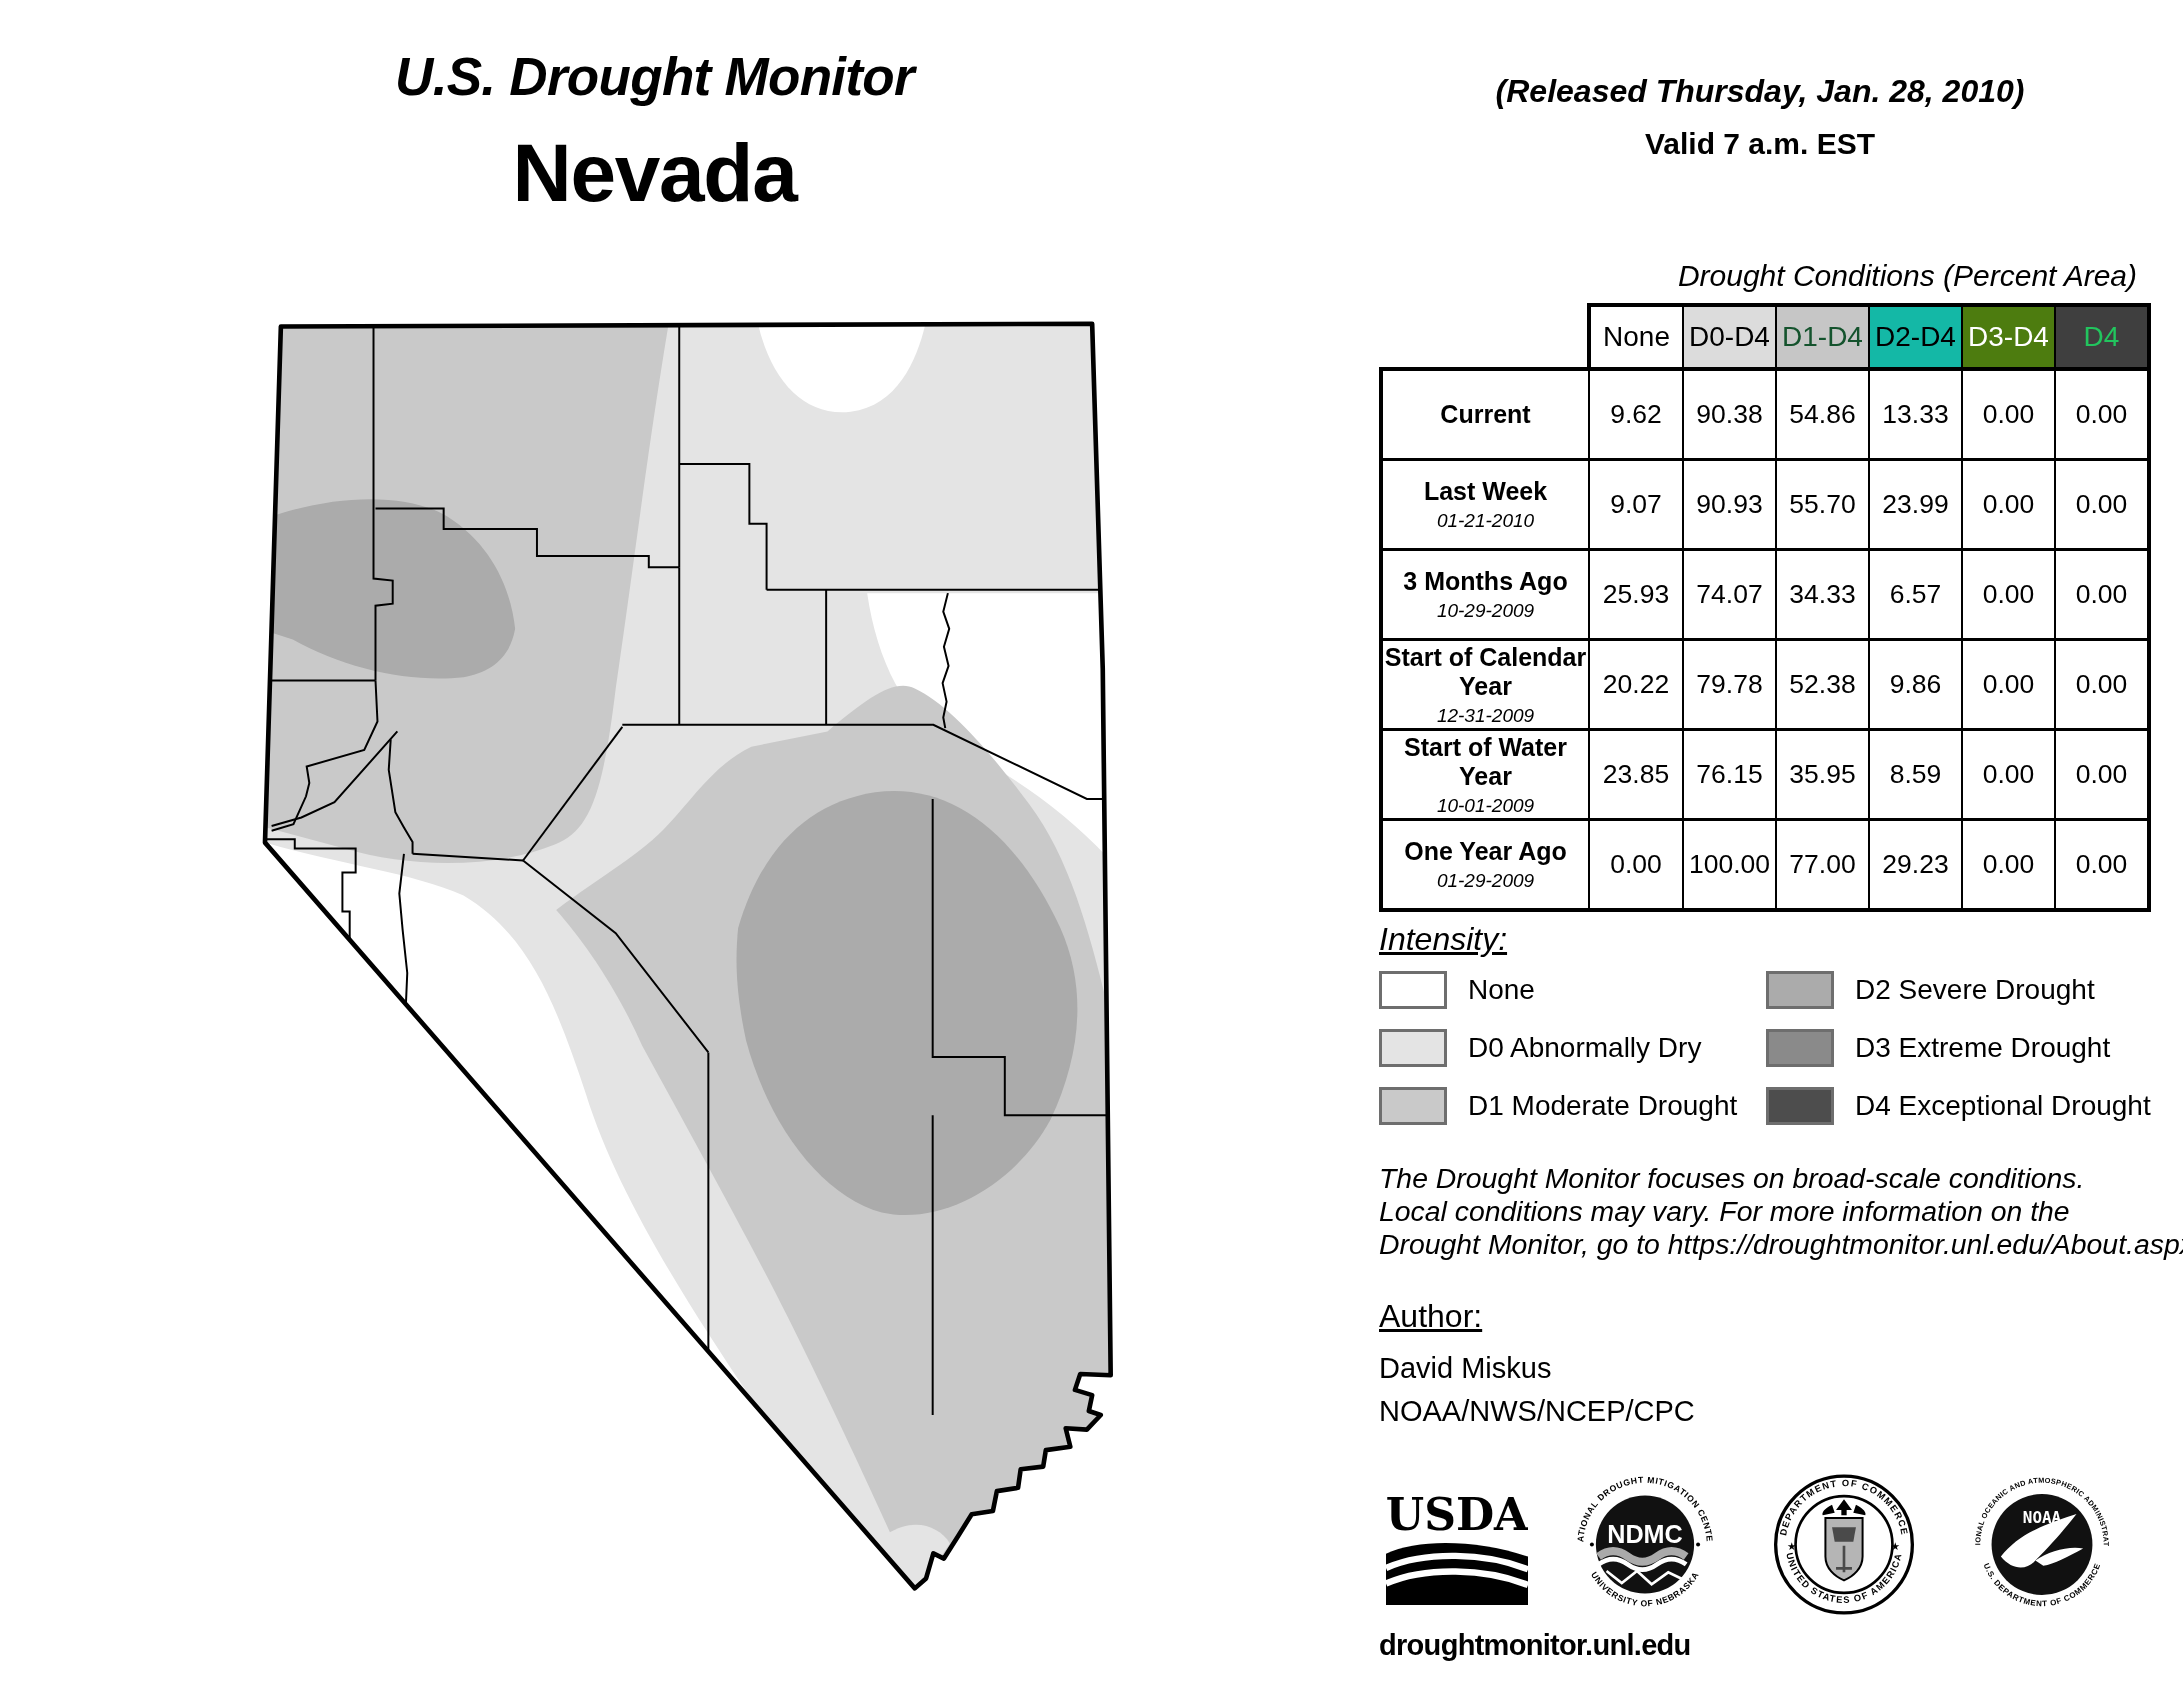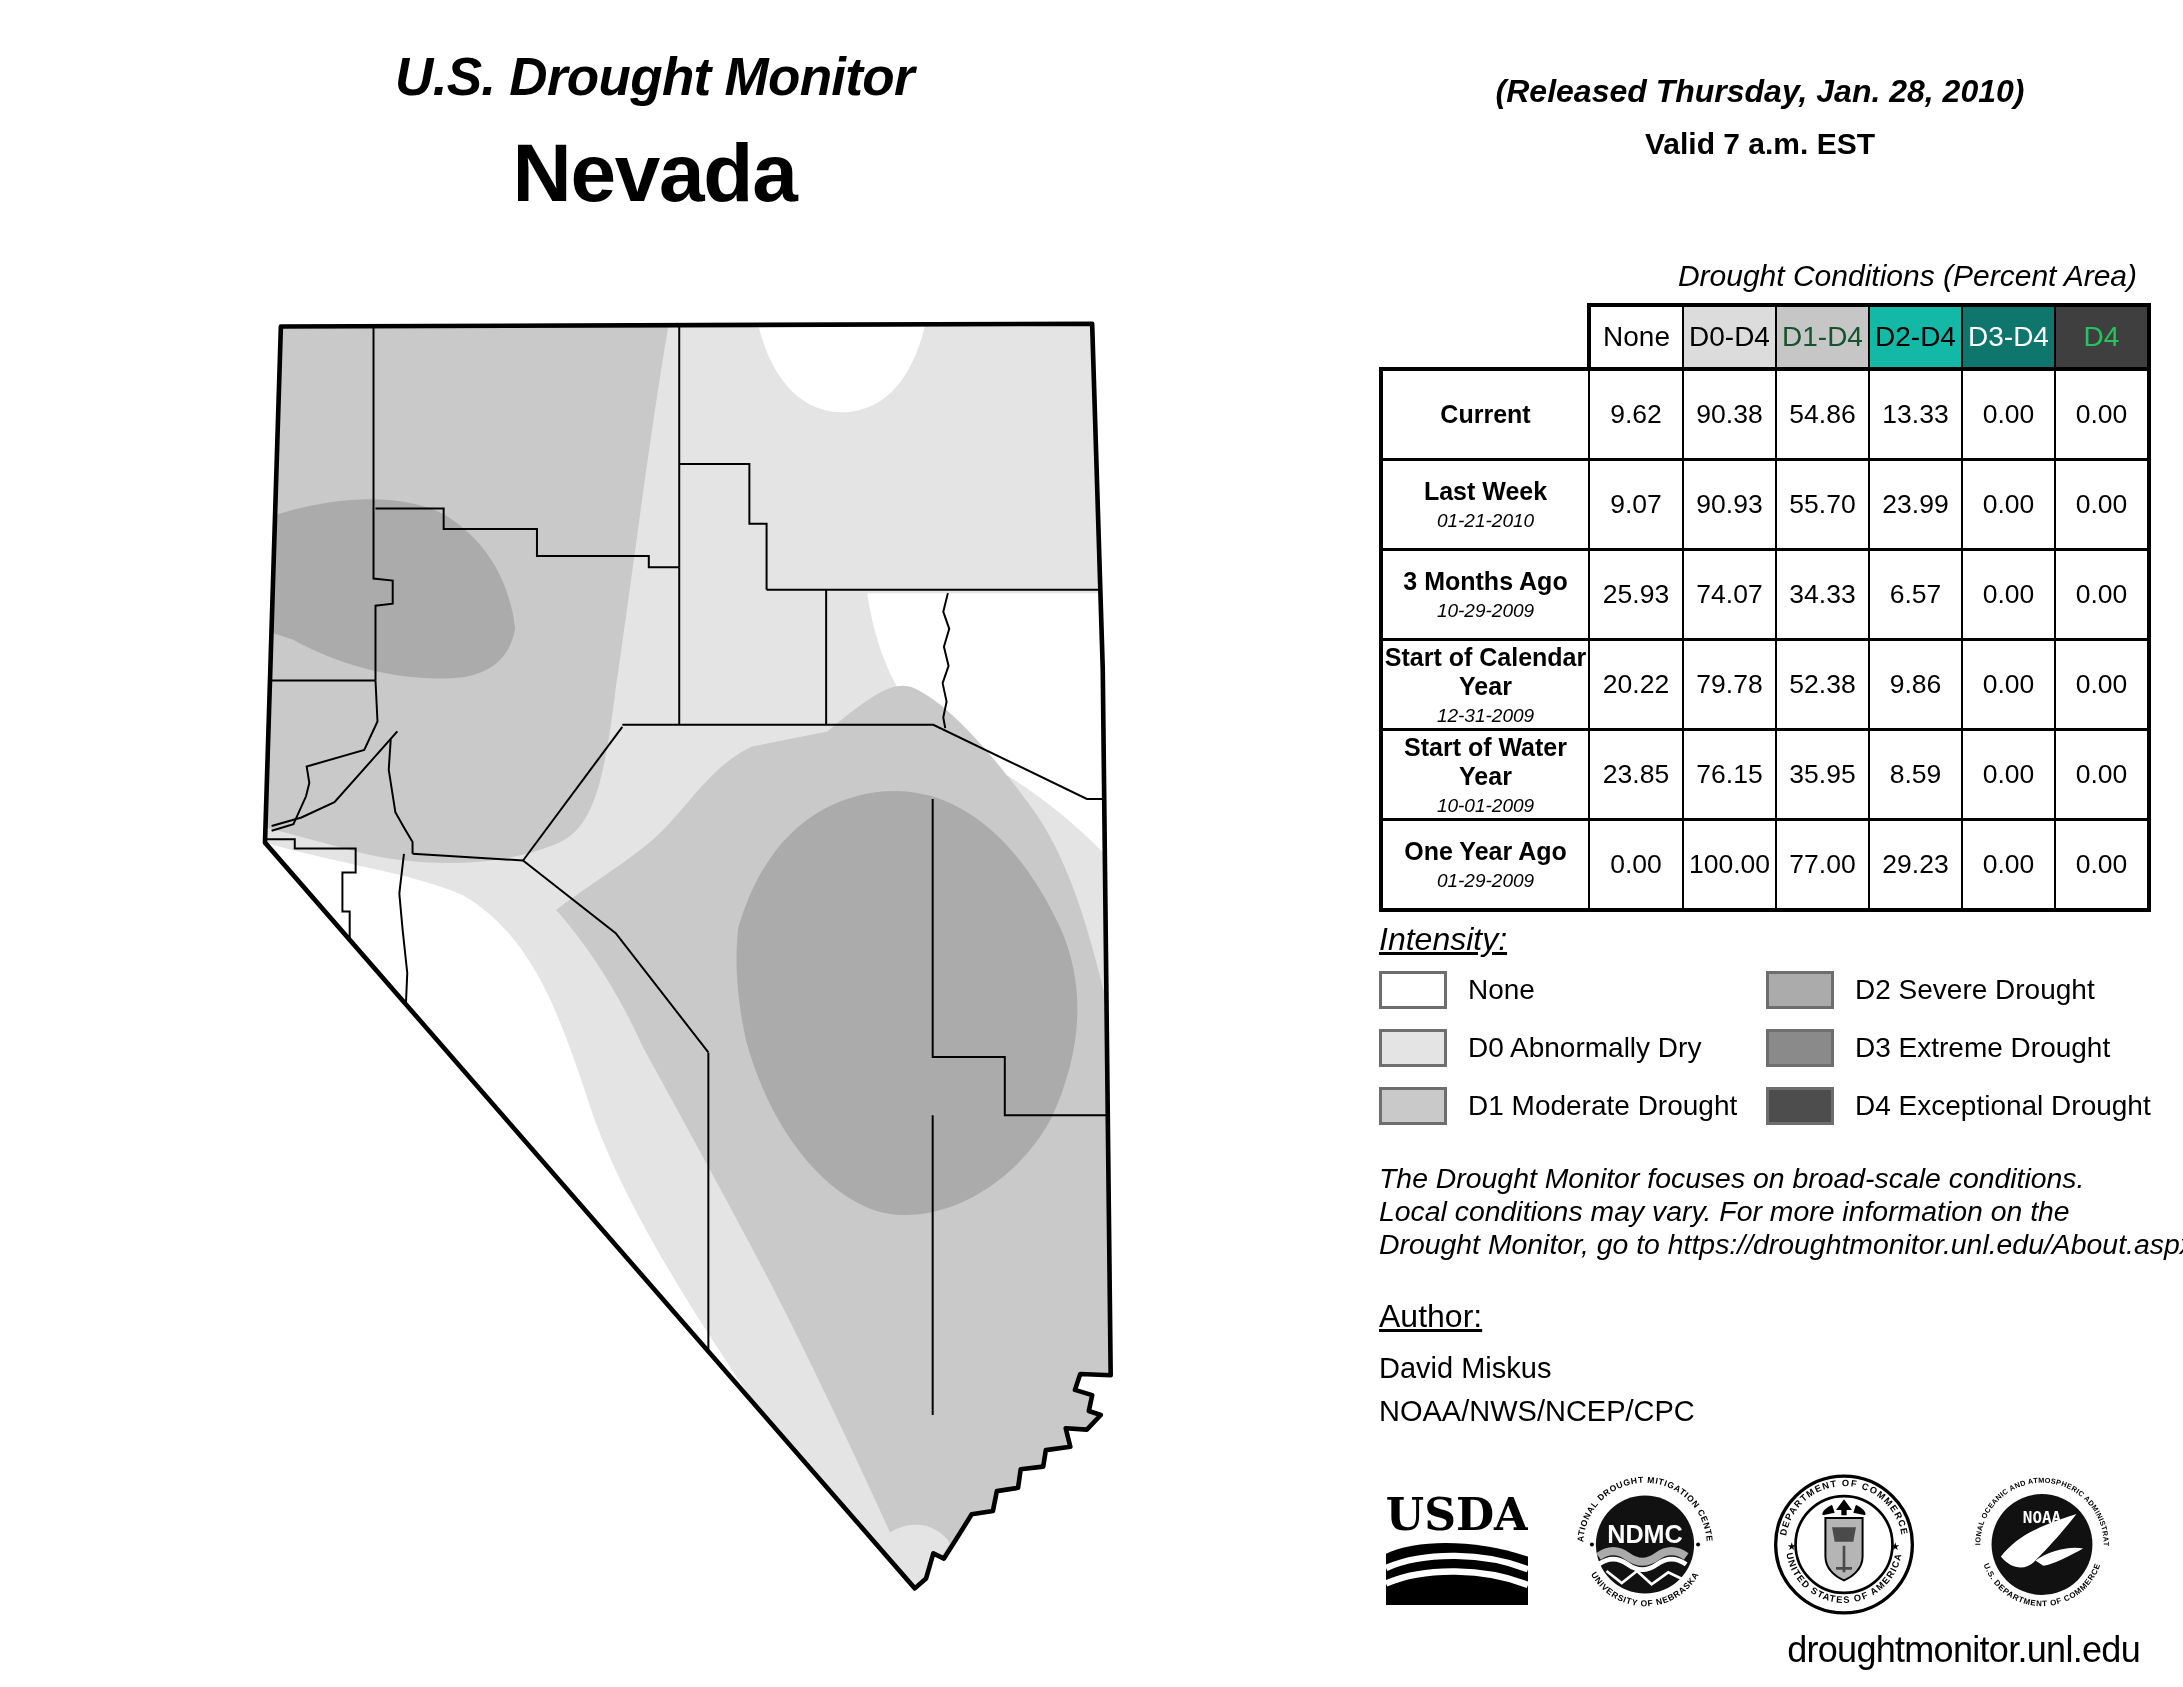--- a/index.html
+++ b/index.html
@@ -46,22 +46,22 @@
   .disclaimer{position:absolute;left:1379px;top:1162px;font-size:28.4px;font-style:italic;
               line-height:33px;white-space:nowrap;}
   .author-head{position:absolute;left:1379px;top:1298px;font-size:32px;
                text-decoration:underline;}
   .author-name{position:absolute;left:1379px;top:1352px;font-size:29px;}
   .author-org{position:absolute;left:1379px;top:1395px;font-size:29px;}
 
   
   .logos{position:absolute;left:1379px;top:1470px;width:761px;height:152px;}
   .logo{position:absolute;top:0;}
-  .footer-url{position:absolute;left:1379px;top:1629px;width:761px;text-align:right;
-              font-size:36px;font-weight:normal;letter-spacing:-0.7px;}
+  .footer-url{position:absolute;left:1379px;top:1629px;width:761px;text-align:left;
+              font-size:29px;font-weight:bold;letter-spacing:-0.7px;}
 
   
   .map-wrap{position:absolute;left:245px;top:298px;width:887px;height:1297px;}
 </style>
 </head>
 <body>
 
 <div class="page">
 
   <div class="title-block">
@@ -77,21 +77,21 @@
   <div class="table-caption">Drought Conditions (Percent Area)</div>
 
   <table class="dm-table">
     <thead>
         <tr>
           <th class="ghost"></th>
           <th style="background: rgb(255, 255, 255); color: rgb(0, 0, 0);">None</th>
           <th style="background: rgb(220, 220, 220); color: rgb(0, 0, 0);">D0-D4</th>
           <th style="background: rgb(198, 198, 198); color: #14532d;">D1-D4</th>
           <th style="background: #14b8a6; color: rgb(0, 0, 0);">D2-D4</th>
-          <th style="background: #0f766e; color: rgb(255, 255, 255);">D3-D4</th>
+          <th style="background: #4d7c0f; color: rgb(255, 255, 255);">D3-D4</th>
           <th style="background: rgb(63, 63, 63); color: #22c55e;">D4</th>
         </tr>
       </thead>
     <tbody>
         <tr>
           <th><span>Current</span></th>
           <td>9.62</td>
           <td>90.38</td>
           <td>54.86</td>
           <td>13.33</td>

